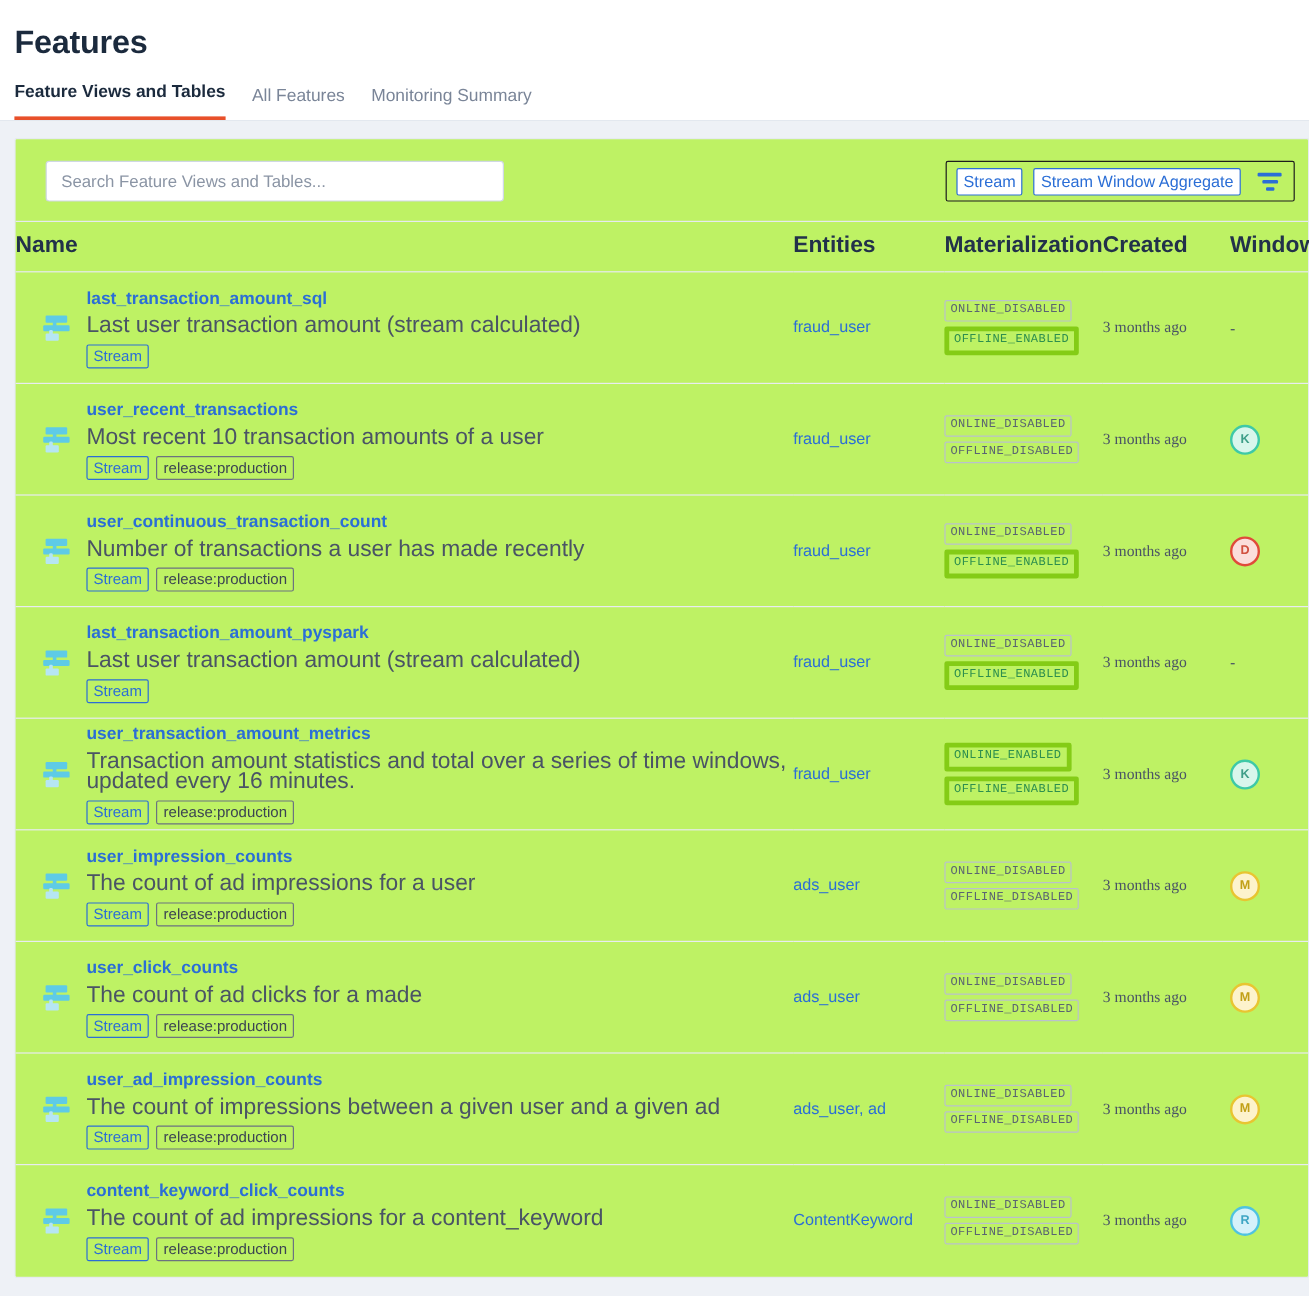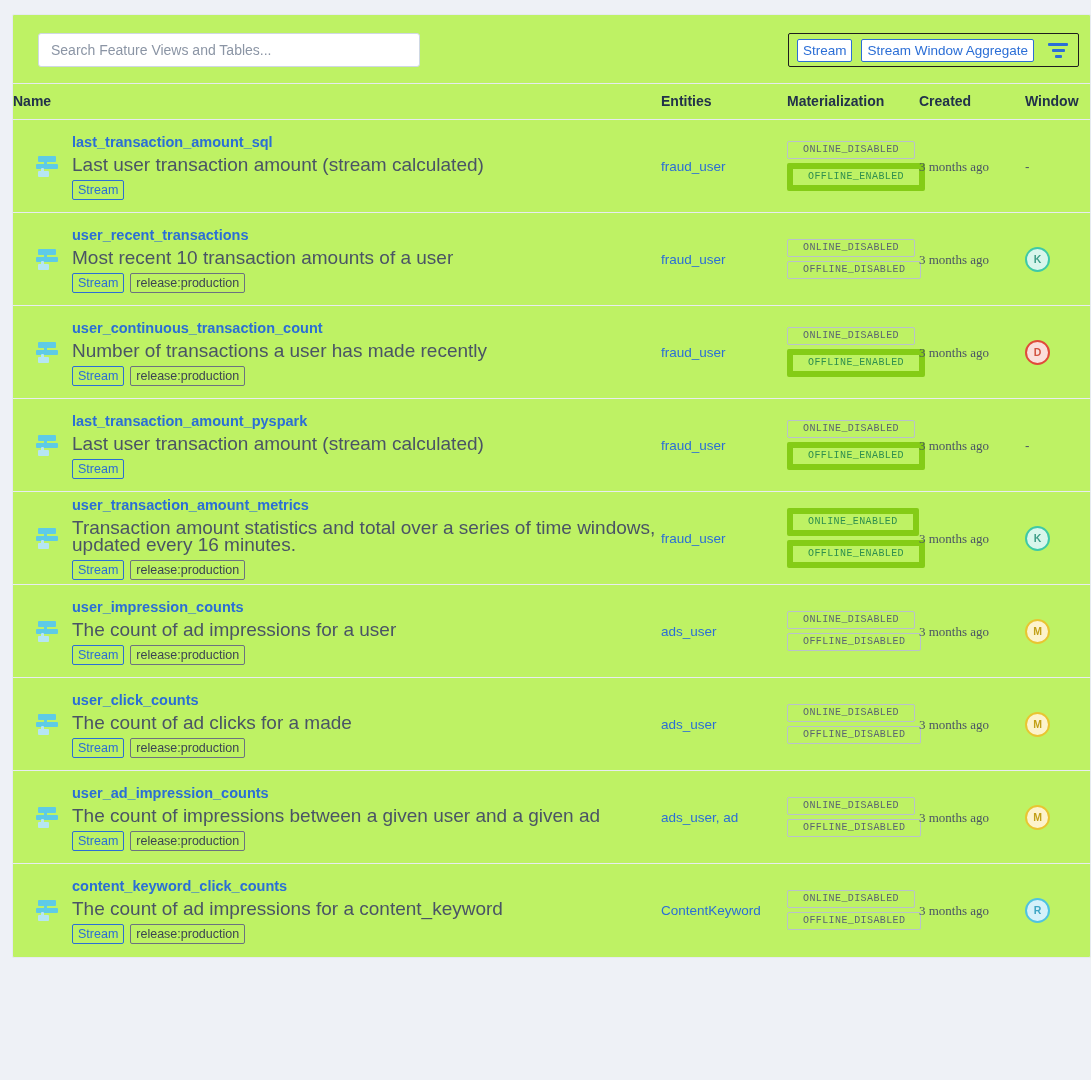--- a/index.html
+++ b/index.html
@@ -112,21 +112,21 @@
   }
   .filter-icon i { display:block; background:#2b6ed6; height: 3px; border-radius:1px; }
   .filter-icon i.b1 { width: 20px; }
   .filter-icon i.b2 { width: 13px; }
   .filter-icon i.b3 { width: 7px; }
 
   
   table.features { width: 100%; border-collapse: collapse; table-layout: fixed; }
   table.features th {
     text-align: left;
-    font-size: 14px;
+    font-size: 19px;
     font-weight: bold;
     color: #22314a;
     padding: 9px 0 10px 0;
     border-bottom: 1px solid #e6eaf0;
   }
   th.c-name   { width: 648px; padding-left: 25px; }
   th.c-ent    { width: 126px; }
   th.c-mat    { width: 132px; }
   th.c-cre    { width: 106px; }
   th.c-own    { width: 67px; }
@@ -179,27 +179,27 @@
   .entity-link {
     font-size: 13.5px;
     color: #2b6ed6;
     cursor: pointer;
   }
   .mat-col { display: flex; flex-direction: column; gap: 4px; align-items: flex-start; }
   .mat-badge {
     font-family: "Liberation Mono", "DejaVu Sans Mono", monospace;
     font-size: 10px;
     letter-spacing: 0.4px;
-    padding: 2px 15px;
+    padding: 2px 4px;
     line-height: 12px;
     border-radius: 2px;
     white-space: nowrap;
   }
   .mat-badge.off  { border: 1px solid #b9c1cc; color: #5a6472; }
-  .mat-badge.on   { border: 6px solid #84cc16; color: #2e8f4e; }
+  .mat-badge.on   { border: 4px solid #84cc16; color: #2e8f4e; }
 
   .created-text { font-size: 13px; color: #4a5465; font-family: Liberation Serif, serif; }
 
   .owner-cell { display:flex; align-items:center; }
   .avatar {
     width: 25px; height: 25px;
     border-radius: 50%;
     display: flex; align-items: center; justify-content: center;
     font-size: 10.5px;
     font-weight: 600;
@@ -208,20 +208,28 @@
   .avatar.red   { border: 2px solid #e04b3a; background: #fbdedb; color: #d1513f; }
   .avatar.gold  { border: 2px solid #e8c531; background: #fdf3cc; color: #c2a017; }
   .avatar.cyan  { border: 2px solid #4fc3e0; background: #d5f1fa; color: #3fa6c4; }
   .owner-dash { font-size: 13.5px; color: #4a5465; }
 </style>
 </head>
 <body>
 
 <div class="page">
 
+  <div class="header">
+    <div class="page-title">Features</div>
+    <div class="tabs" id="tab-bar">
+        <div class="tab active">Feature Views and Tables</div>
+        <div class="tab">All Features</div>
+        <div class="tab">Monitoring Summary</div>
+      </div>
+  </div>
 
   <div class="card-wrap">
     <div class="card">
 
       <div class="toolbar">
         <input class="search-input" type="text" placeholder="Search Feature Views and Tables..." style="">
         <div class="filter-group">
           <div id="filter-chips" style="display:flex;align-items:center;">
               <div class="filter-chip">Stream</div>
               <div class="filter-chip">Stream Window Aggregate</div>

